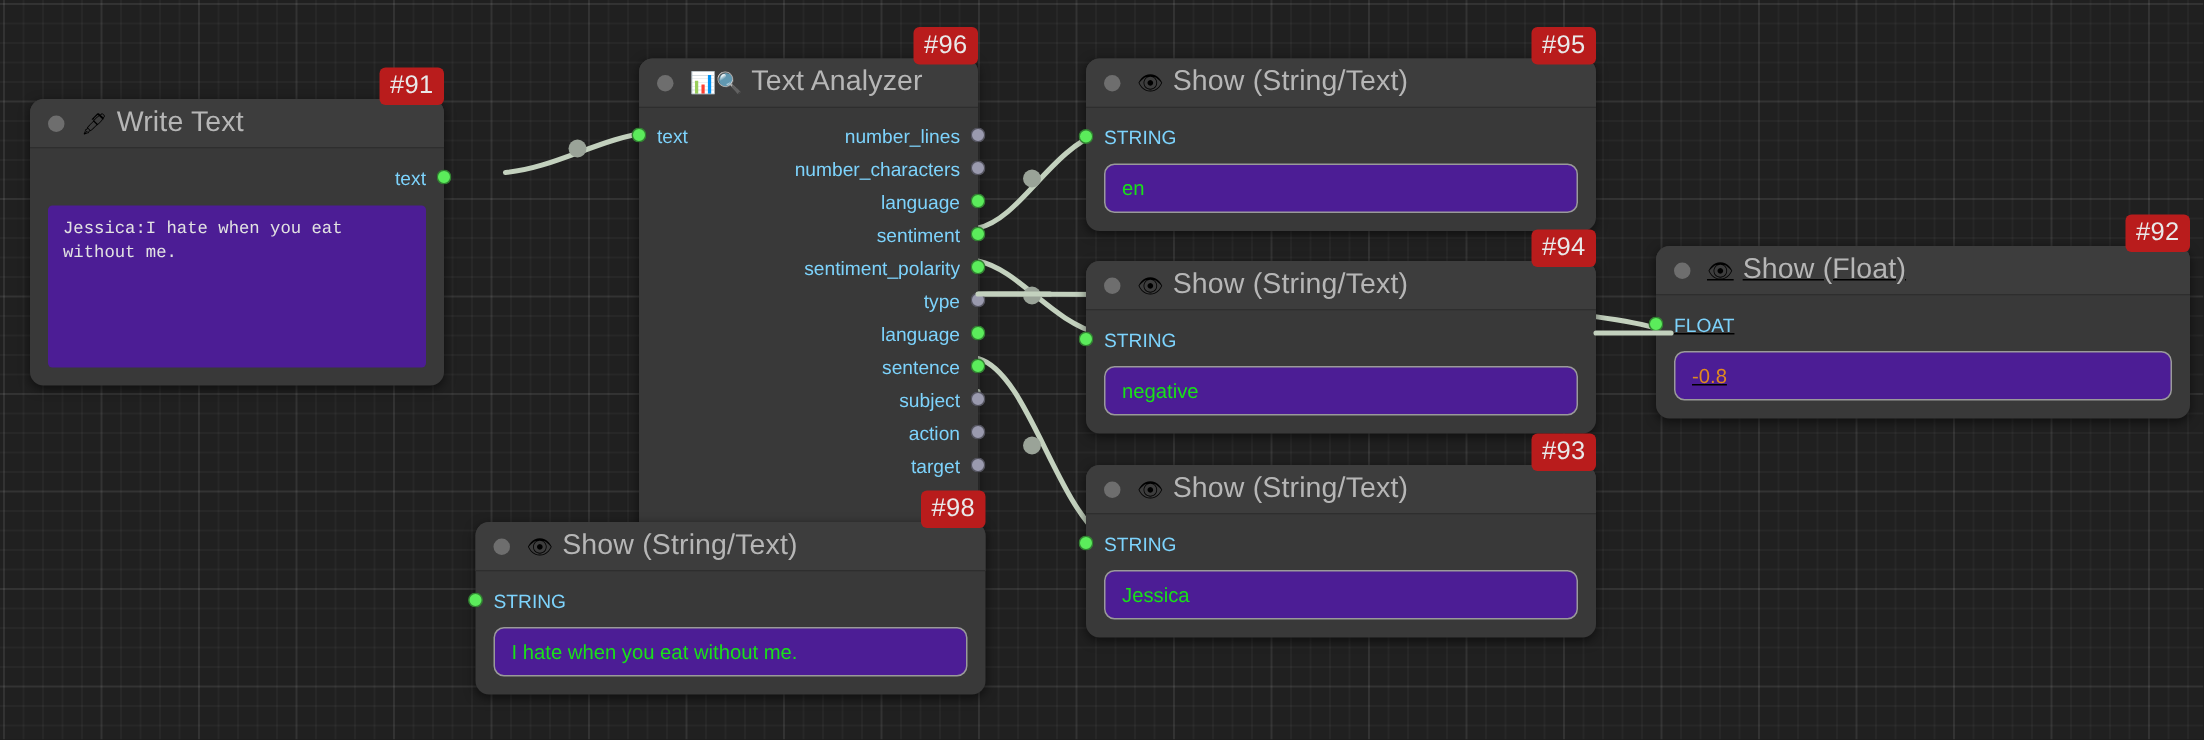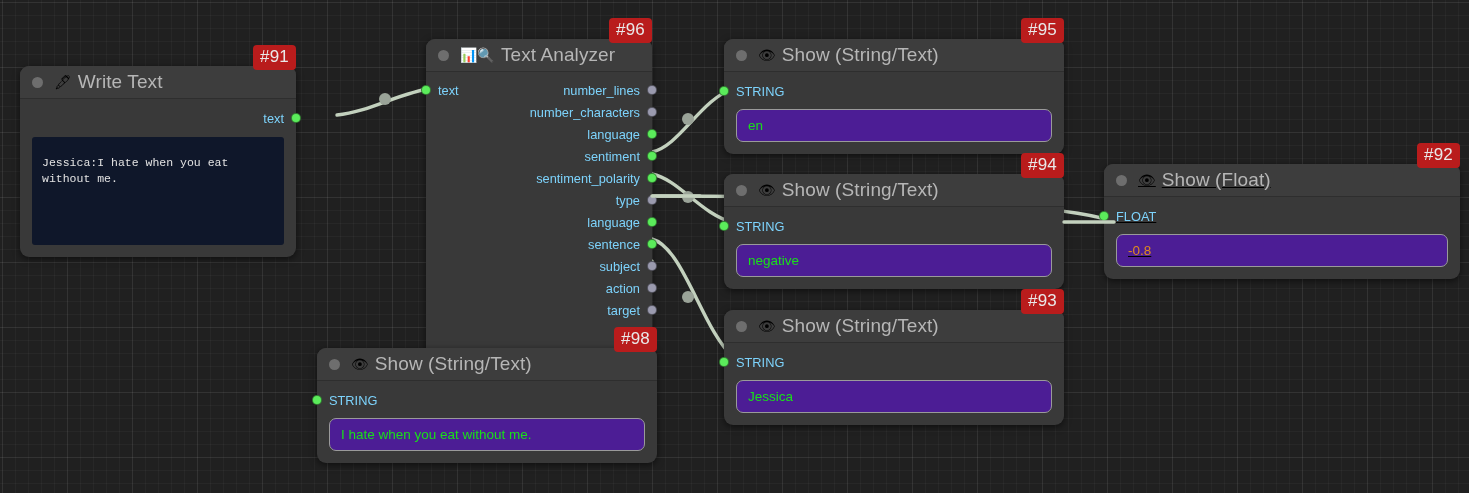--- a/index.html
+++ b/index.html
@@ -112,23 +112,23 @@
     background: #4c1d95;
     padding: 8px 11px;
     font-size: 13.5px;
     white-space: nowrap;
     overflow: hidden;
   }
   .val-green { color: #19e019; }
   .val-orange { color: #e08b1e; }
   .textarea-box {
     margin-top: 8px;
-    background: #0f172a;
+    background: #4c1d95;
     border-radius: 3px;
-    padding: 18px 10px;
+    padding: 8px 10px;
     height: 108px;
     font-family: "Liberation Mono", "DejaVu Sans Mono", monospace;
     font-size: 11.5px;
     color: #e2e2e2;
     white-space: pre-wrap;
     line-height: 1.35;
     box-sizing: border-box;
   }
   .badge {
     position: absolute;

